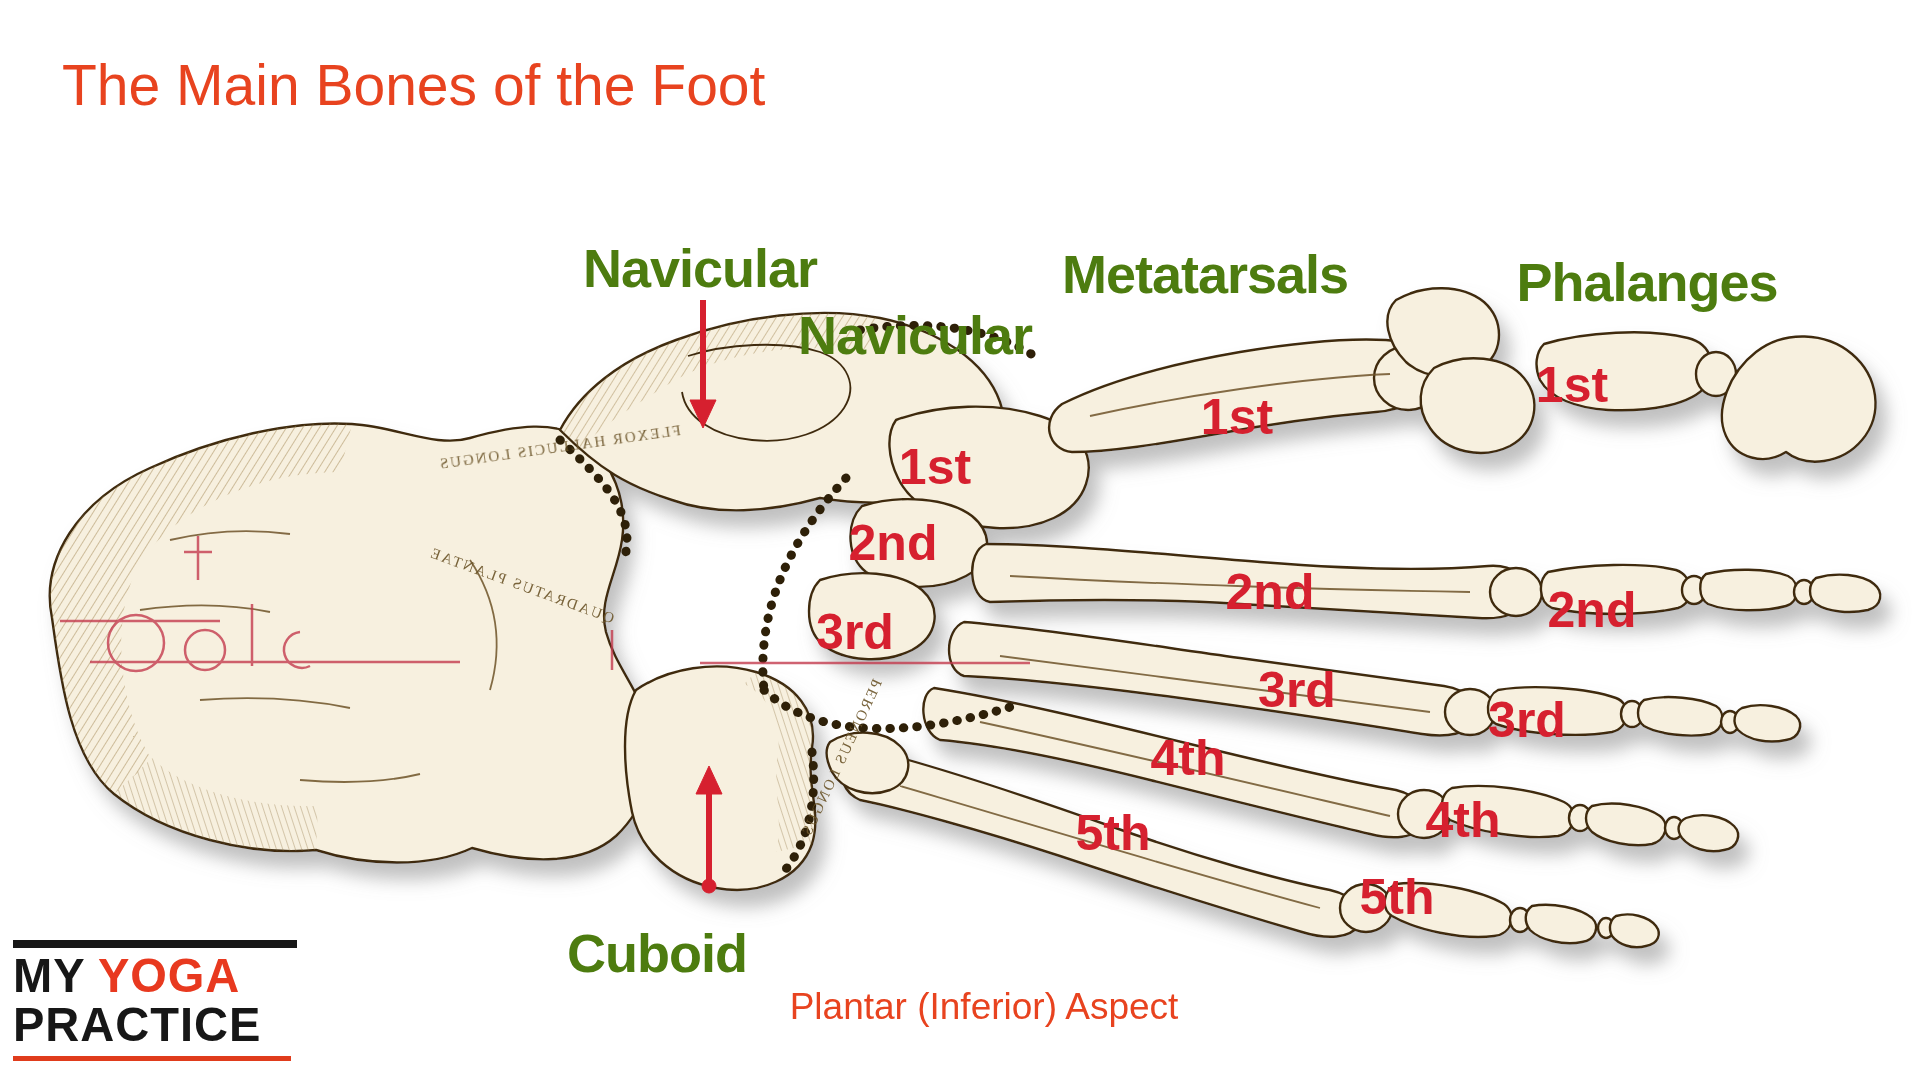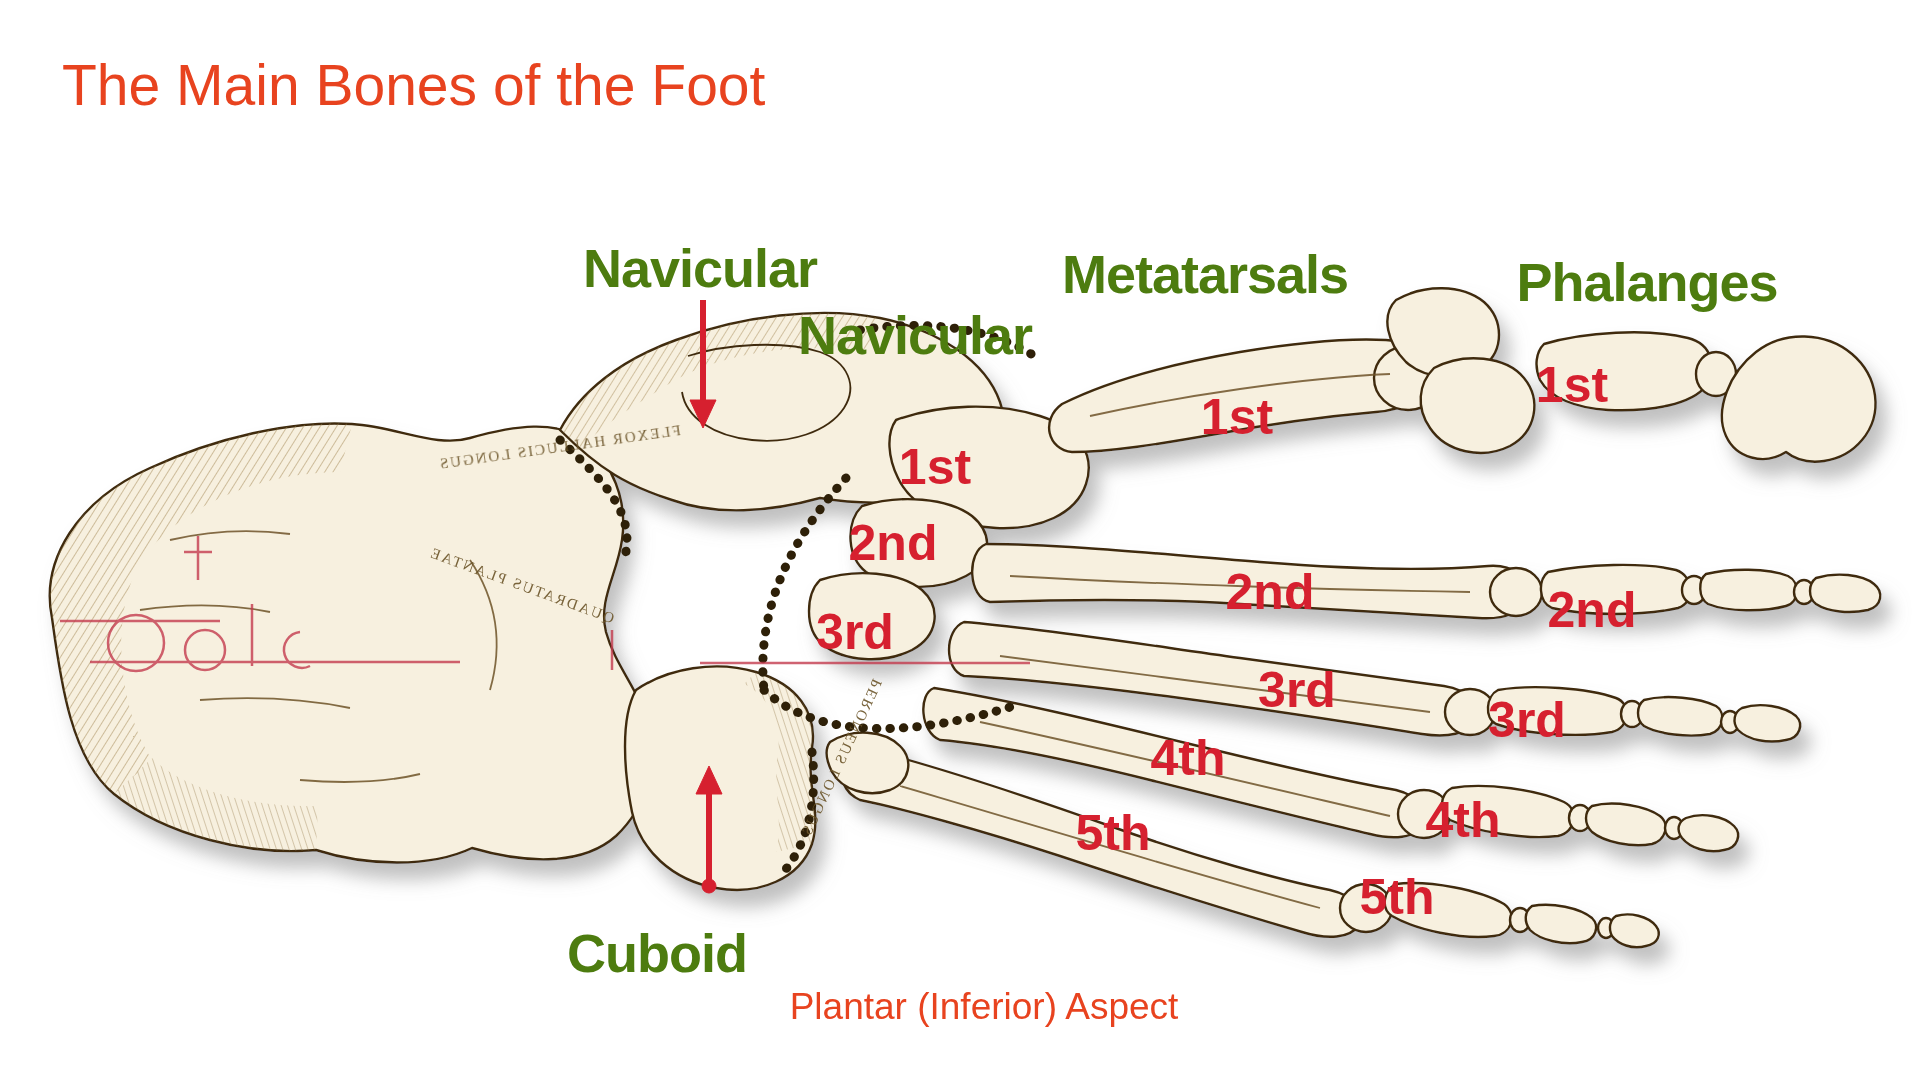--- a/index.html
+++ b/index.html
@@ -165,14 +165,20 @@
   <div class="num" style="left:1297px;top:690px;">3rd</div>
   <div class="num" style="left:1188px;top:758px;">4th</div>
   <div class="num" style="left:1113px;top:833px;">5th</div>
 
   <div class="num" style="left:1572px;top:385px;">1st</div>
   <div class="num" style="left:1592px;top:610px;">2nd</div>
   <div class="num" style="left:1527px;top:720px;">3rd</div>
   <div class="num" style="left:1463px;top:820px;">4th</div>
   <div class="num" style="left:1397px;top:897px;">5th</div>
 
+  <div class="logo">
+    <div class="logo-bar"></div>
+    <div class="logo-line"><span>MY</span> <span class="logo-yoga">YOGA</span></div>
+    <div class="logo-line">PRACTICE</div>
+    <div class="logo-underline"></div>
+  </div>
 
 </div>
 
 </body></html>

